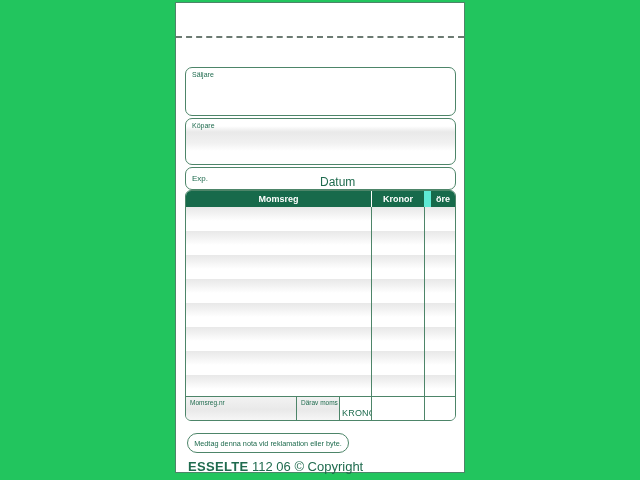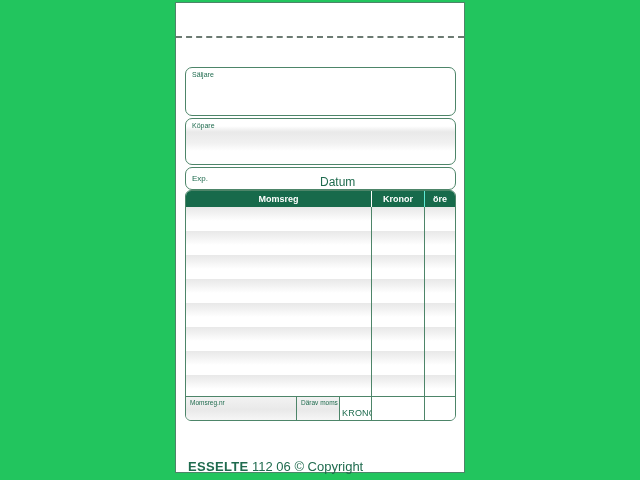--- a/index.html
+++ b/index.html
@@ -52,21 +52,21 @@
   .thead {
     display:flex; height:16px;
     background:var(--green-dark, #176a4b);
   }
   .thead .hcell {
     color:#ffffff; font-weight:bold; font-size:9px; line-height:16px;
     text-align:center;
   }
   .hcell.c-artikel { width:185px; }
   .hcell.c-kronor  { width:53px; border-left:1px solid #ffffff; }
-  .hcell.c-ore     { width:31px; border-left:1px solid #5eead4; }
+  .hcell.c-ore     { width:31px; border-left:7px solid #5eead4; }
 
   .tbody {
     display:flex; height:189px;
     
     background:repeating-linear-gradient(180deg,
       #e8e8e8 0px, #f3f3f3 7px, #ffffff 14px, #ffffff 24px);
   }
   .tbody .bcell { height:100%; }
   .bcell.c-artikel { width:185px; }
   .bcell.c-kronor  { width:53px; border-left:1px solid var(--green-border, #4d8569); }
@@ -158,20 +158,23 @@
         </div>
         <div class="fcell kronor-total">
           <span class="kronor-word">KRONOR</span>
         </div>
         <div class="fcell amt-kronor"></div>
         <div class="fcell amt-ore"></div>
       </div>
 
     </div>
 
+    <div class="notice-pill">
+      <span>Medtag denna nota vid reklamation eller byte.</span>
+    </div>
 
     <div class="brand-line">
       <span class="brand">ESSELTE</span>
       <span>112 06 © Copyright</span>
     </div>
 
   </div>
 </div>
 
 </body></html>

